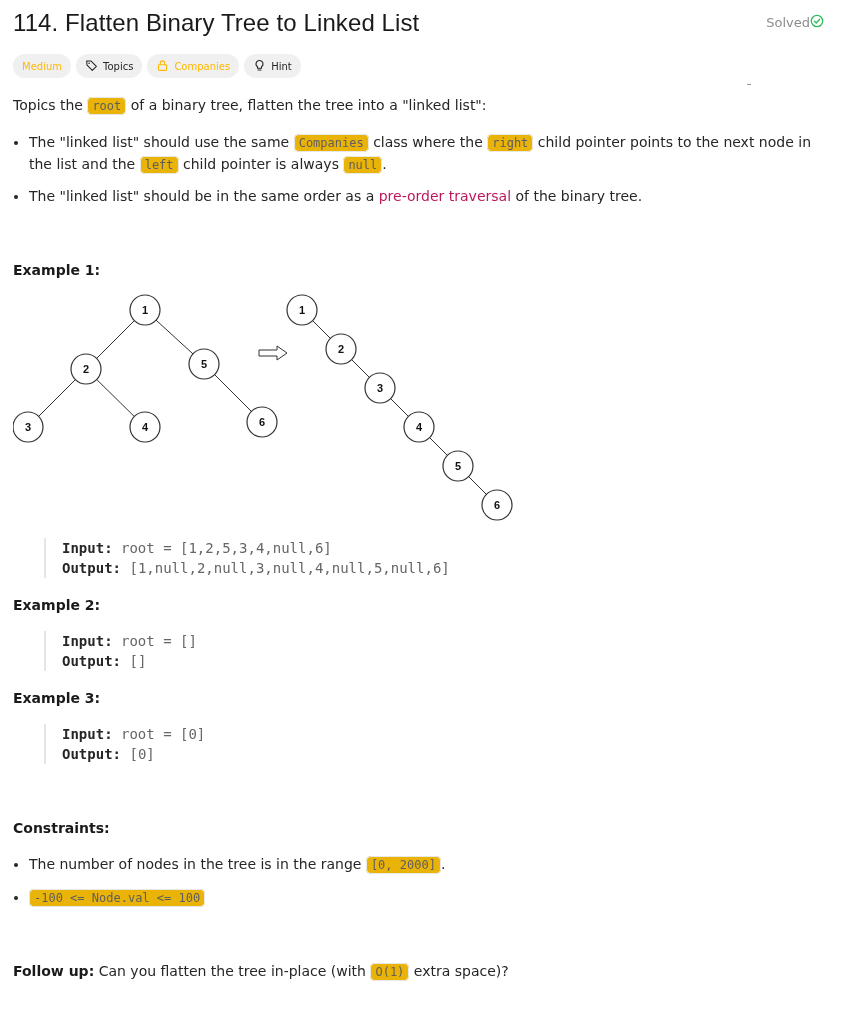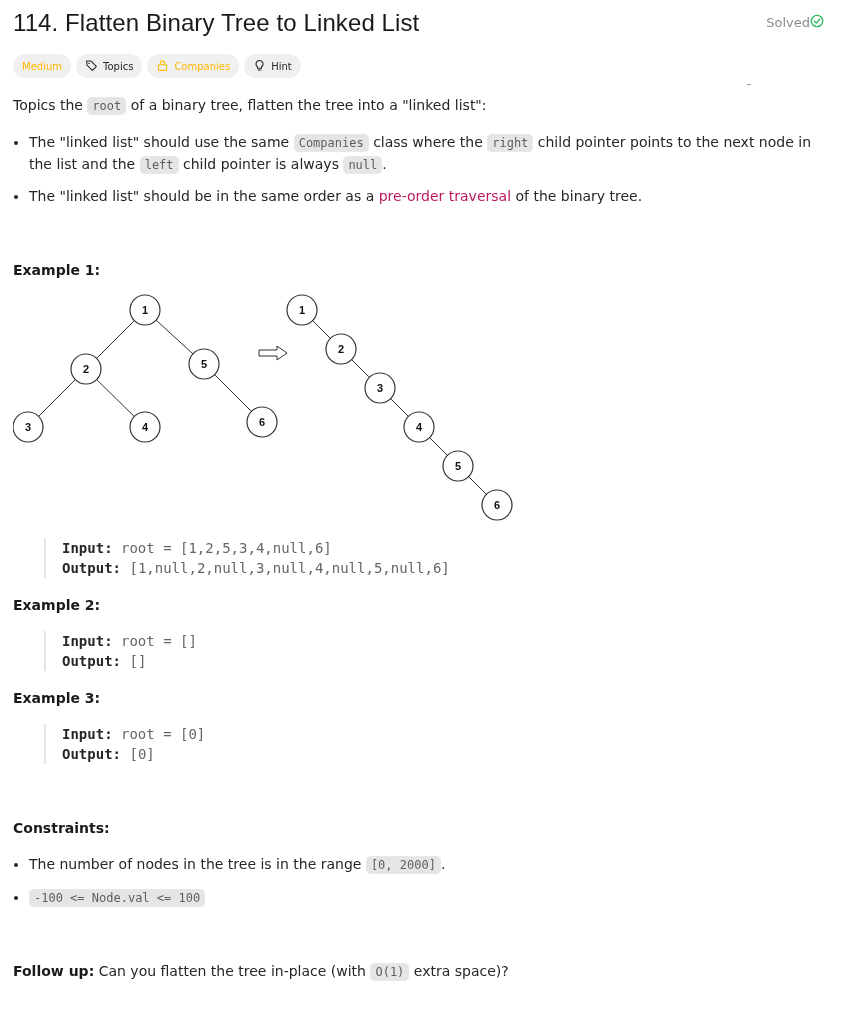--- a/index.html
+++ b/index.html
@@ -25,21 +25,21 @@
     cursor: pointer;
   }
   .tag.medium, .tag.companies { color: #ffb800; }
   .tag svg { width: 13px; height: 13px; }
   .stray-dash { position: absolute; left: 747px; top: 84px; width: 4px; height: 1px; background: #999; }
 
   .content { position: absolute; left: 13px; top: 95px; width: 790px; line-height: 21px; font-size: 14px; }
   p { margin: 0; }
   code {
     font-family: "DejaVu Sans Mono", "Liberation Mono", monospace; font-size: 12px;
-    background: #e5e5e5; border: 1px solid #e8e8e8; border-radius: 5px;
+    background: #eab308; border: 1px solid #e8e8e8; border-radius: 5px;
     padding: 1px 4px; color: #5e5e5e;
   }
   ul { margin: 0; padding-left: 16px; }
   li { margin: 0; }
   a.link { color: #be185d; font-weight: 400; text-decoration: none; }
   strong { font-weight: 700; color: #1a1a1a; margin-top: 37px; }
 
   .desc { position: absolute; top: 0; left: 0; }
   .bul1 { position: absolute; top: 37px; left: 0; width: 790px; }
   .bul2 { position: absolute; top: 91px; left: 0; width: 790px; }

